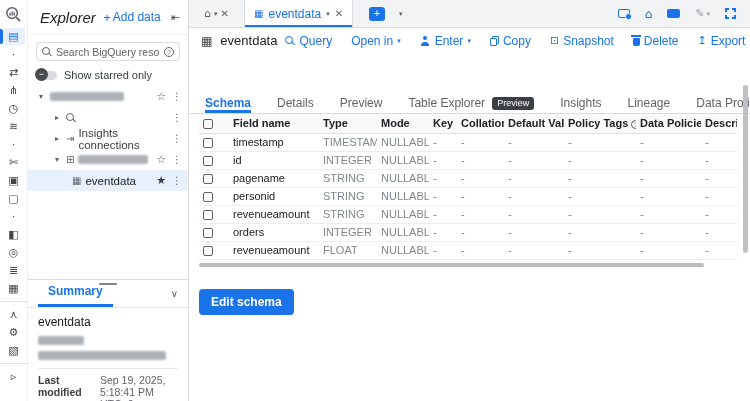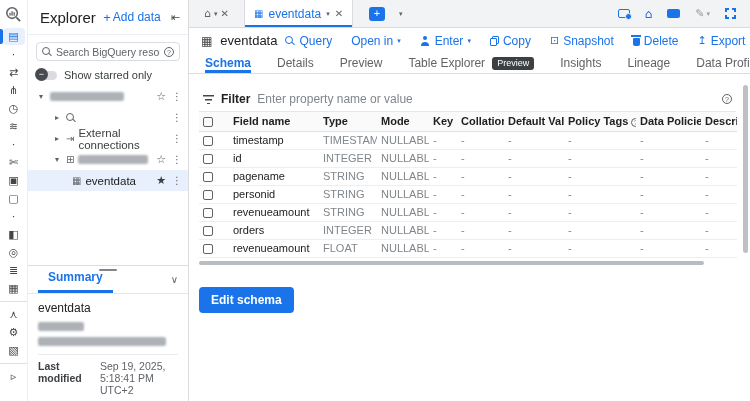--- a/index.html
+++ b/index.html
@@ -11,21 +11,21 @@
   .activity-bar { width:28px; border-right:1px solid #eceff1; display:flex; flex-direction:column; align-items:center; flex-shrink:0; }
   .ab-logo { height:28px; display:flex; align-items:center; justify-content:center; width:100%; }
   .ab-item { width:22px; height:17px; display:flex; align-items:center; justify-content:center; font-size:11px; color:#444746; font-family:"DejaVu Sans",sans-serif; position:relative; border-radius:4px; cursor:pointer; }
   .ab-item.active { background:#e8f0fe; color:#1a73e8; }
   .ab-item.active::before { content:""; position:absolute; left:-3px; top:1px; bottom:1px; width:3px; background:#1a73e8; border-radius:0 2px 2px 0; }
   .ab-sep { width:100%; height:1px; background:#e0e0e0; margin:3px 0; }
 
   
   .explorer { width:161px; border-right:1px solid #dadce0; display:flex; flex-direction:column; flex-shrink:0; background:#fff; }
   .exp-header { height:35px; display:flex; align-items:center; padding:0 8px 0 12px; gap:4px; border-bottom:1px solid #eceff1; flex-shrink:0; }
-  .exp-title { font-size:15px; color:#202124; }
+  .exp-title { font-size:15px; color:#202124;font-style:italic; }
   .add-data { margin-left:auto; color:#1a73e8; font-size:12px; display:flex; align-items:center; gap:2px; cursor:pointer; }
   .add-plus { font-size:13px; }
   .collapse-ic { color:#444746; font-size:11px; margin-left:6px; cursor:pointer; font-family:"DejaVu Sans",sans-serif; }
   .search-box { margin:7px 8px 4px; height:19px; border:1px solid #dadce0; border-radius:4px; display:flex; align-items:center; padding:0 5px; gap:4px; }
   .search-box input { border:none; outline:none; flex:1; font-size:10.5px; color:#202124; min-width:0; font-family:inherit; }
   .search-box input::placeholder { color:#5f6368; }
   .qcircle { width:10px; height:10px; border:1px solid #5f6368; border-radius:50%; color:#5f6368; font-size:7px; line-height:9px; text-align:center; flex-shrink:0; }
   .toggle-row { display:flex; align-items:center; gap:7px; padding:4px 10px 5px; font-size:11px; color:#3c4043; }
   .toggle { width:19px; height:9px; background:#dadce0; border-radius:5px; position:relative; cursor:pointer; }
   .toggle::before { content:"\2212"; position:absolute; left:-3px; top:-2.5px; width:13px; height:13px; background:#474b4f; border-radius:50%; color:#fff; font-size:9px; line-height:13px; text-align:center; }
@@ -40,21 +40,21 @@
   .kebab { color:#5f6368; font-size:10px; font-family:"DejaVu Sans",sans-serif; padding:0 2px; }
   .blob { height:9px; border-radius:2px; background:#aeb2b7; filter:blur(1.3px); }
 
   
   .mag { position:relative; width:10px; height:10px; color:#5f6368; flex-shrink:0; }
   .mag::before { content:""; position:absolute; width:6px; height:6px; border:1.4px solid currentColor; border-radius:50%; top:0; left:0; }
   .mag::after { content:""; position:absolute; width:4px; height:1.4px; background:currentColor; transform:rotate(45deg); bottom:1px; right:0; }
   .mag.blue { color:#1a73e8; }
 
   
-  .summary { margin-top:auto; border-top:1px solid #dadce0; height:136px; position:relative; overflow:hidden; flex-shrink:0; }
+  .summary { margin-top:auto; border-top:1px solid #dadce0; height:122px; position:relative; overflow:hidden; flex-shrink:0; }
   .drag-handle { position:absolute; top:3px; left:50%; transform:translateX(-50%); width:18px; height:2px; background:#80868b; border-radius:1px; }
   .summary-tabs { display:flex; align-items:flex-end; height:28px; padding:0 10px; border-bottom:1px solid #e4e6e8; }
   .summary-tab { color:#1a73e8; font-size:12px; font-weight:bold; padding:0 10px 6px; border-bottom:3px solid #1a73e8; }
   .sum-chevron { margin-left:auto; color:#5f6368; font-size:10px; padding-bottom:8px; font-family:"DejaVu Sans",sans-serif; cursor:pointer; }
   .summary-body { padding:7px 10px 0; font-size:10.5px; }
   .sum-title { font-size:12px; color:#202124; margin-bottom:7px; }
   .sum-blob1 { width:46px; margin-bottom:6px; }
   .sum-blob2 { width:128px; margin-bottom:8px; }
   .sum-row { display:flex; padding:5px 0; border-top:1px solid #e8eaed; }
   .sum-label { width:62px; color:#3c4043; font-weight:bold; flex-shrink:0; }
@@ -98,21 +98,21 @@
   .act .tiny-caret { color:#1a73e8; }
   .person-ic { position:relative; width:11px; height:10px; }
   .person-ic::before { content:""; position:absolute; top:0; left:3px; width:4px; height:4px; border-radius:50%; background:currentColor; }
   .person-ic::after { content:""; position:absolute; bottom:0; left:1px; width:8px; height:4px; border-radius:4px 4px 0 0; background:currentColor; }
   .copy-ic { position:relative; width:9px; height:10px; }
   .copy-ic::before { content:""; position:absolute; top:0; right:0; width:5px; height:6px; border:1.2px solid currentColor; border-radius:1px; }
   .copy-ic::after { content:""; position:absolute; bottom:0; left:0; width:5px; height:6px; border:1.2px solid currentColor; border-radius:1px; background:#fff; }
   .trash-ic { position:relative; width:7px; height:8px; background:currentColor; border-radius:1px 1px 2px 2px; margin-top:2px; }
   .trash-ic::before { content:""; position:absolute; top:-2.5px; left:-1.5px; right:-1.5px; height:1.5px; background:currentColor; }
 
-  .tabstrip { height:21px; display:flex; align-items:stretch; padding:0 16px; gap:26px; border-bottom:1px solid #dadce0; font-size:12px; color:#5f6368; flex-shrink:0; }
+  .tabstrip { height:21px; display:flex; align-items:stretch; padding:0 16px; gap:26px; border-bottom:1px solid #dadce0; font-size:12px; color:#5f6368; flex-shrink:0;margin-top:40px; }
   .dtab { display:flex; align-items:center; gap:7px; cursor:pointer; white-space:nowrap; }
   .dtab.active { color:#1a73e8; font-weight:bold; box-shadow:inset 0 -3px 0 #1a73e8; }
   .badge { font-size:9px; font-weight:normal; background:#3c4043; color:#fff; border-radius:3px; padding:2px 5px; line-height:1; }
 
   .content { flex:1; position:relative; overflow:hidden; }
   .filter-row { margin:13px 14px 0 10px; height:25px; border-bottom:1px solid #e4e6e8; display:flex; align-items:center; gap:7px; padding:0 4px; }
   .filter-ic { width:11px; height:9px; background:
     linear-gradient(#444746,#444746) center top/11px 1.5px no-repeat,
     linear-gradient(#444746,#444746) center 4px/7px 1.5px no-repeat,
     linear-gradient(#444746,#444746) center 8px/3px 1.5px no-repeat; }
@@ -216,21 +216,21 @@
       </div>
       <div class="tree-row" style="padding-left:24px;">
         <span class="caret">▸</span>
         <span class="mag"></span>
         <span class="tree-spacer"></span>
         <span class="kebab">⋮</span>
       </div>
       <div class="tree-row" style="padding-left:24px;">
         <span class="caret">▸</span>
         <span class="tree-ic">⇥</span>
-        <span>External connections</span>
+        <span>Insights connections</span>
         <span class="tree-spacer"></span>
         <span class="kebab">⋮</span>
       </div>
       <div class="tree-row" style="padding-left:24px;">
         <span class="caret">▾</span>
         <span class="tree-ic">⊞</span>
         <span class="blob" style="width:84px;"></span>
         <span class="tree-spacer"></span>
         <span class="star glyph">☆</span>
         <span class="kebab">⋮</span>
@@ -349,26 +349,20 @@
       <span class="dtab">
           <span>Lineage</span>
         </span>
       <span class="dtab">
           <span>Data Profile</span>
         </span>
 
     </div>
 
     <div class="content">
-      <div class="filter-row">
-        <span class="filter-ic"></span>
-        <span class="filter-label">Filter</span>
-        <input placeholder="Enter property name or value" style="">
-        <span class="qcircle">?</span>
-      </div>
 
       <table class="schema">
         <thead>
           <tr id="schema-head-row">
             <th class="col-cb"><span class="cb"></span></th>
           <th class="col-name">Field name</th>
               <th class="col-type">Type</th>
               <th class="col-mode">Mode</th>
               <th class="col-key">Key</th>
               <th class="col-coll">Collation</th>

